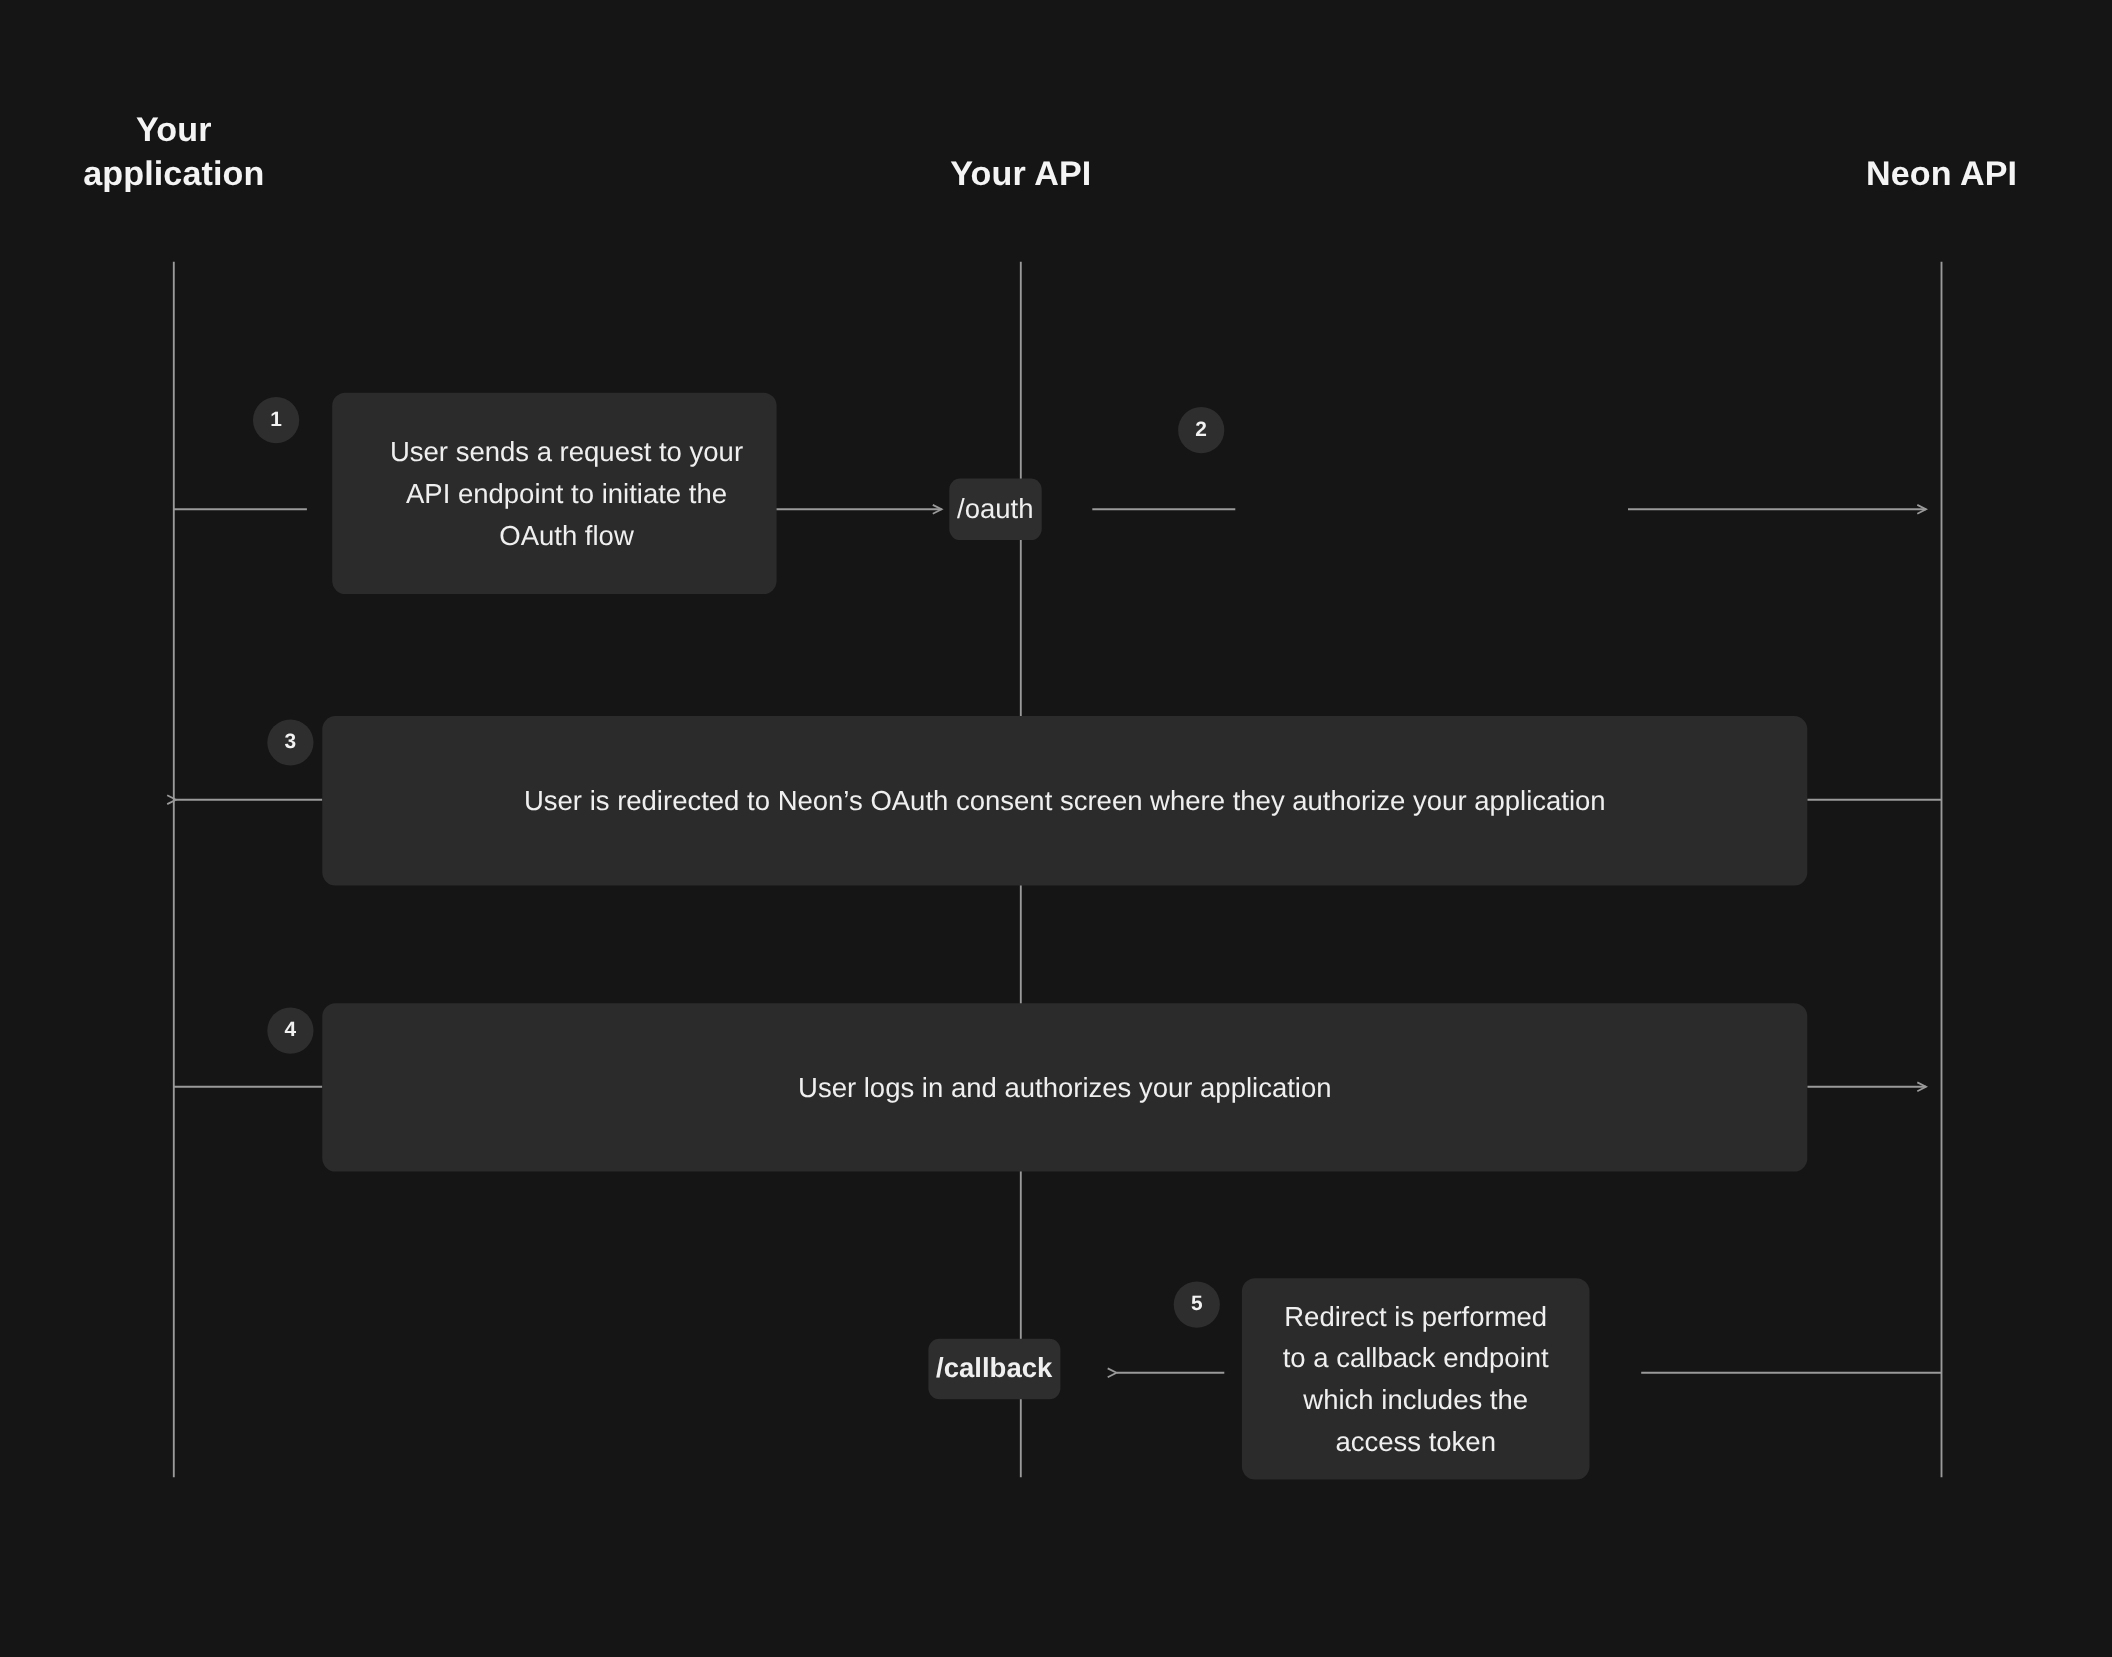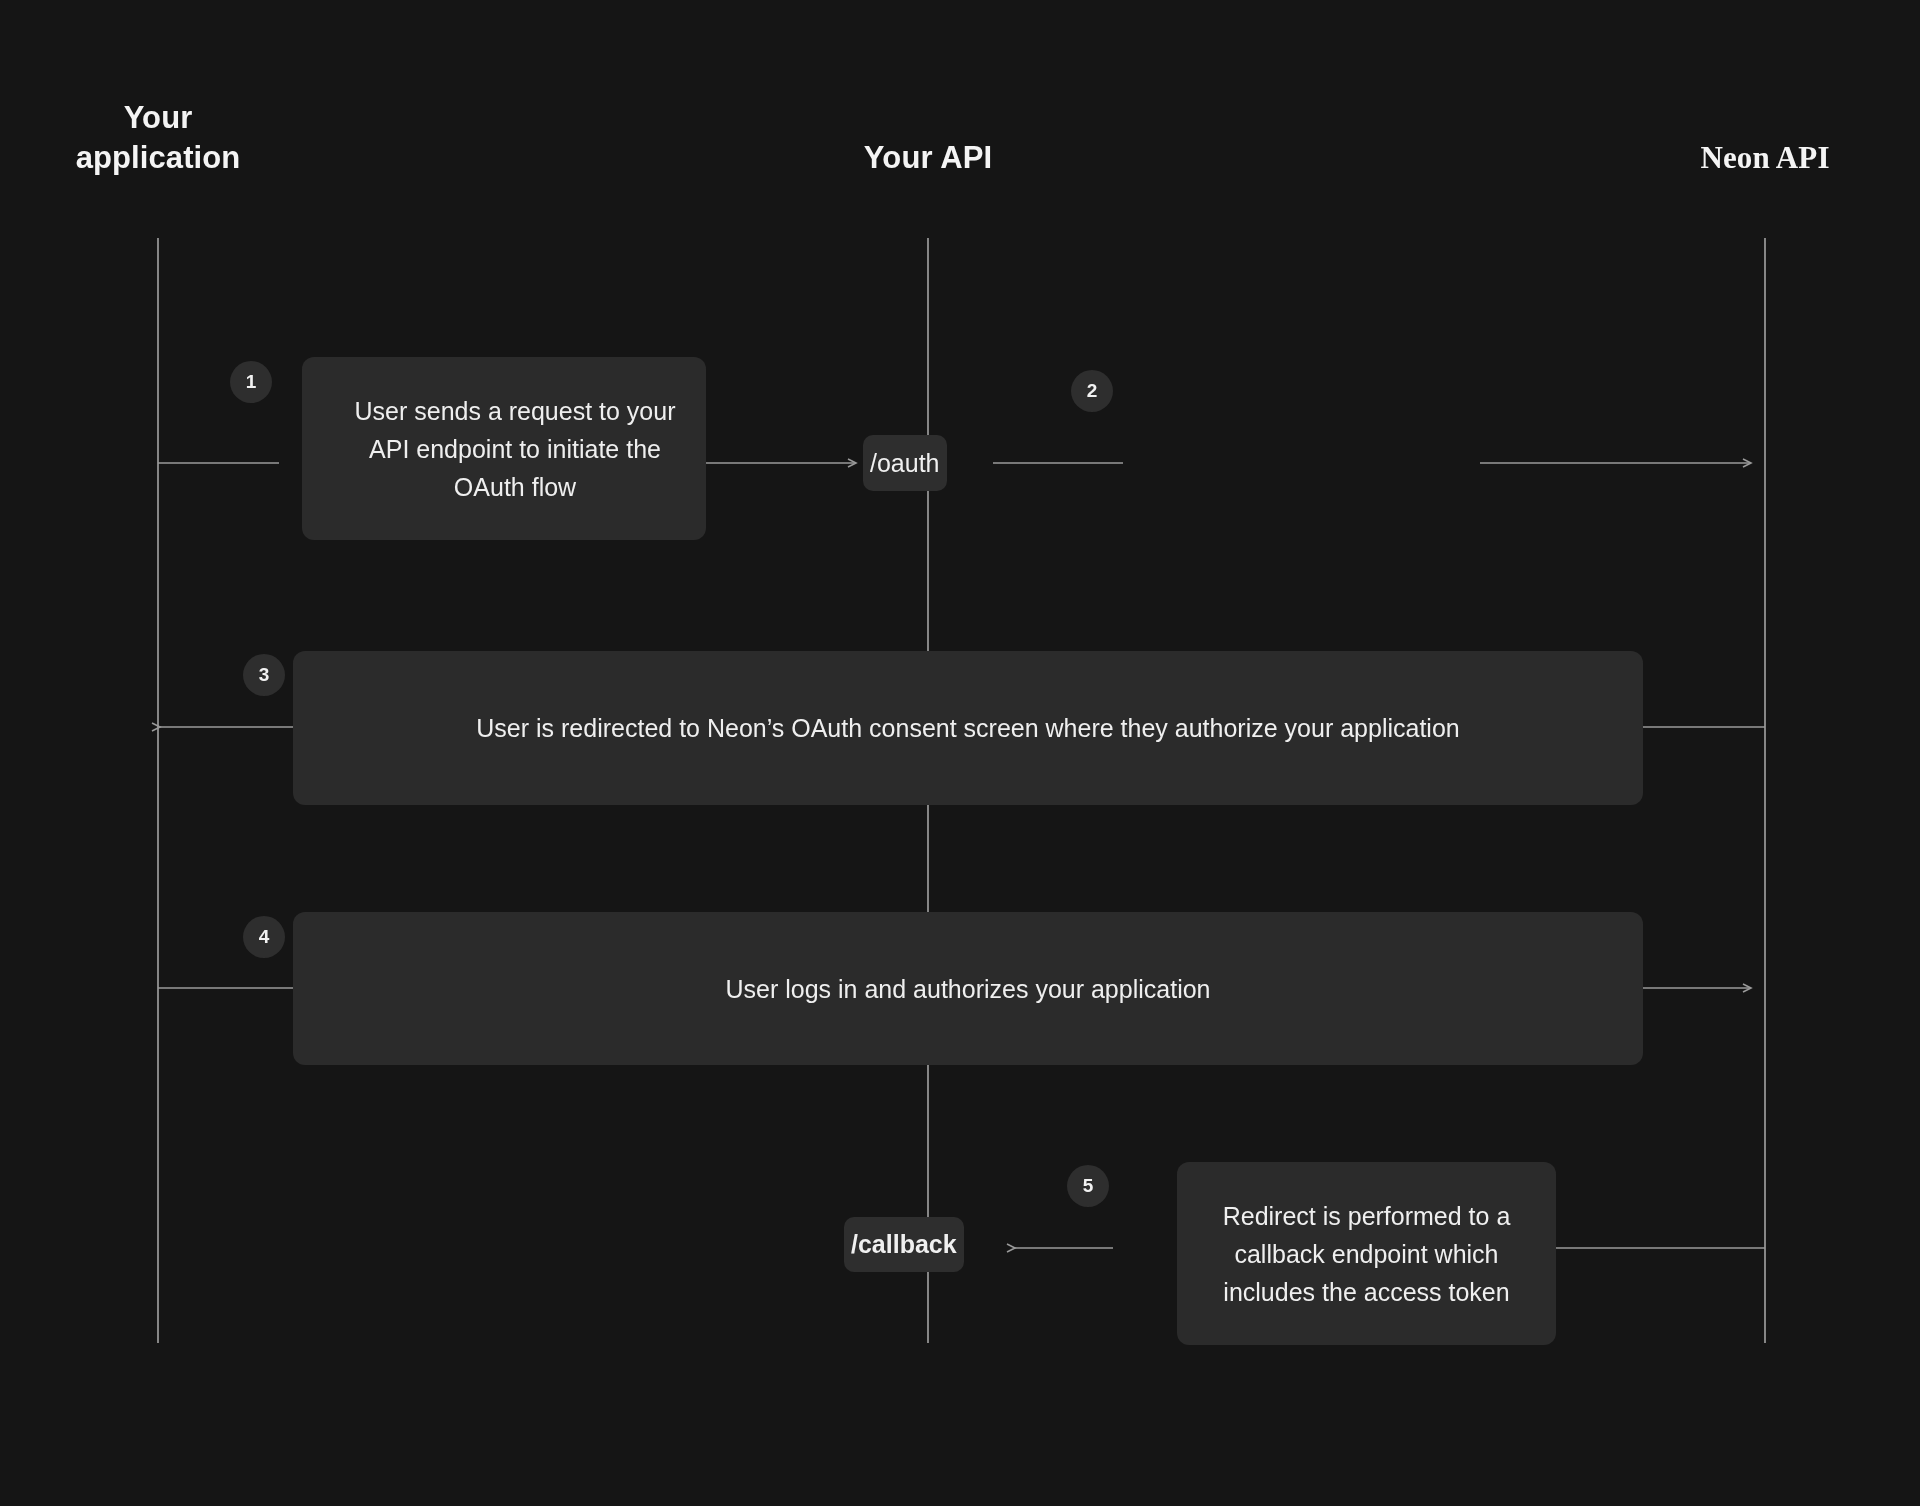--- a/index.html
+++ b/index.html
@@ -82,21 +82,21 @@
   }
 </style>
 </head>
 <body>
 
 <div id="stage">
 
   <div class="lane-label" style="left:158px; top:98px;">Your
 application</div>
   <div class="lane-label" style="left:928px; top:138px;">Your API</div>
-  <div class="lane-label" style="left:1765px; top:138px;font-family:Liberation Serif, serif;">Neon API</div>
+  <div class="lane-label" style="left:1765px; top:138px;">Neon API</div>
 
   <svg class="wires" viewBox="0 0 1920 1506" xmlns="http://www.w3.org/2000/svg">
     <defs>
       <marker id="arrow-right" markerWidth="11" markerHeight="11" refX="9" refY="5" orient="auto" markerUnits="userSpaceOnUse">
         <path d="M1,1 L9,5 L1,9" fill="none" stroke="#9a9a9a" stroke-width="1.6"></path>
       </marker>
       <marker id="arrow-left" markerWidth="11" markerHeight="11" refX="2" refY="5" orient="auto" markerUnits="userSpaceOnUse">
         <path d="M10,1 L2,5 L10,9" fill="none" stroke="#9a9a9a" stroke-width="1.6"></path>
       </marker>
     </defs>
@@ -152,17 +152,17 @@
   </div>
 
   <div class="step-badge" style="left:243px; top:916px;">4</div>
   <div class="msg-box" style="left:293px; top:912px; width:1350px; height:153px;">
     <span>User logs in and authorizes your application</span>
   </div>
 
   <div class="chip" style="left:844px; top:1217px; height:55px;font-weight:bold;">/callback</div>
 
   <div class="step-badge" style="left:1067px; top:1165px;">5</div>
-  <div class="msg-box" style="left:1177px; top:1162px; width:379px; height:183px;">
+  <div class="msg-box" style="left:1129px; top:1162px; width:316px; height:183px;">
     <span>Redirect is performed to a callback endpoint which includes the access token</span>
   </div>
 
 </div>
 
 </body></html>

